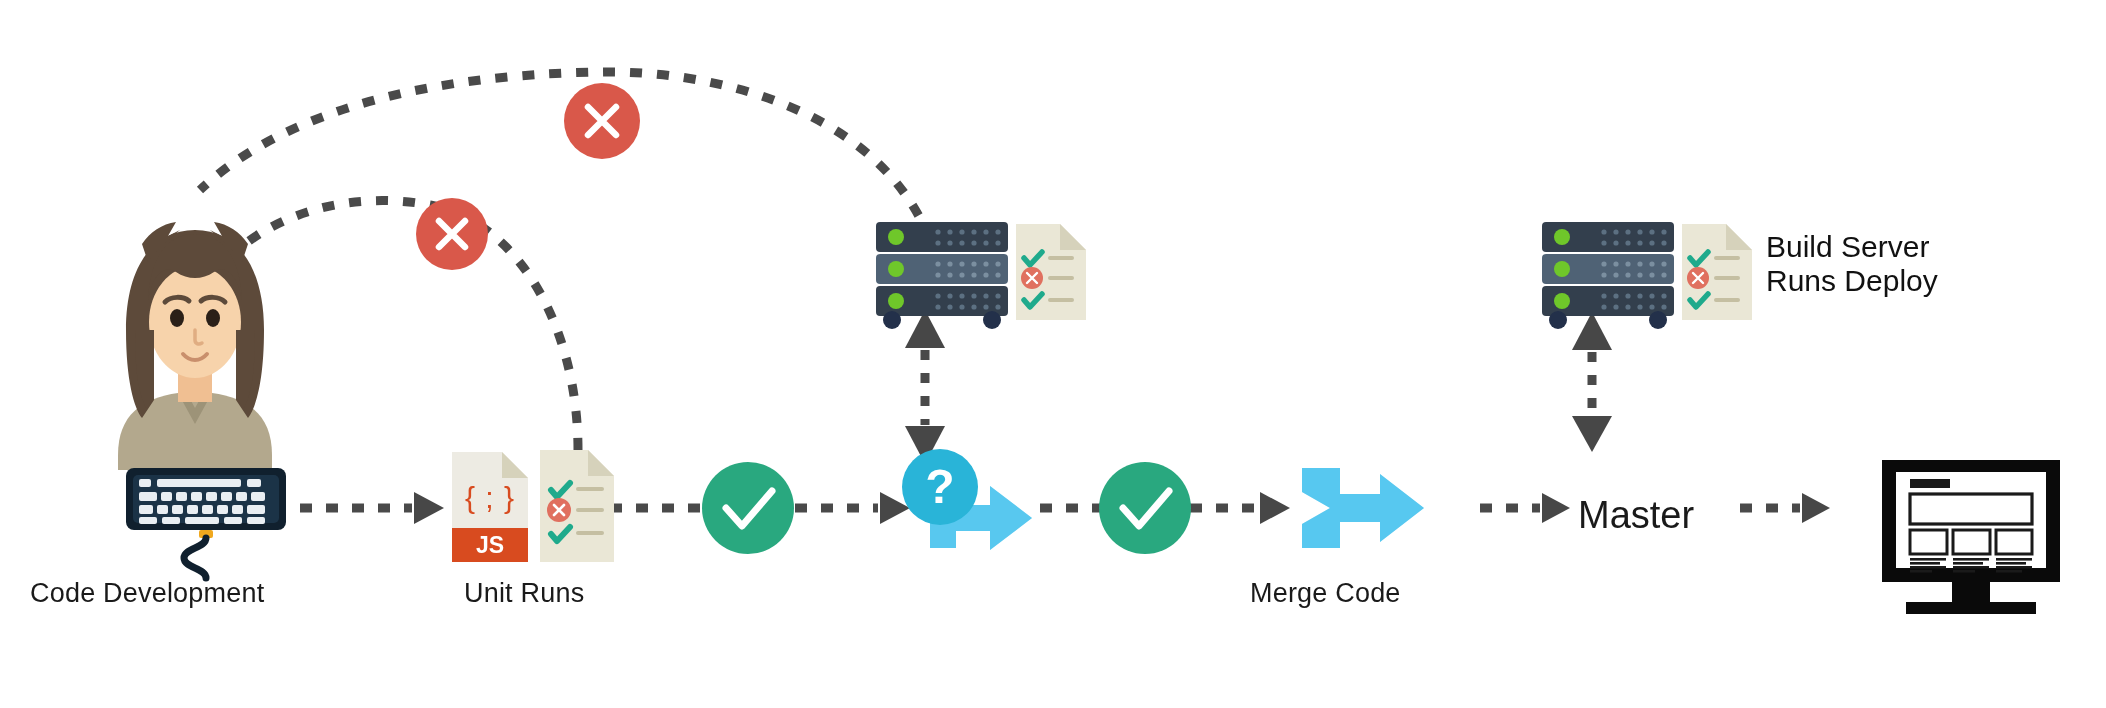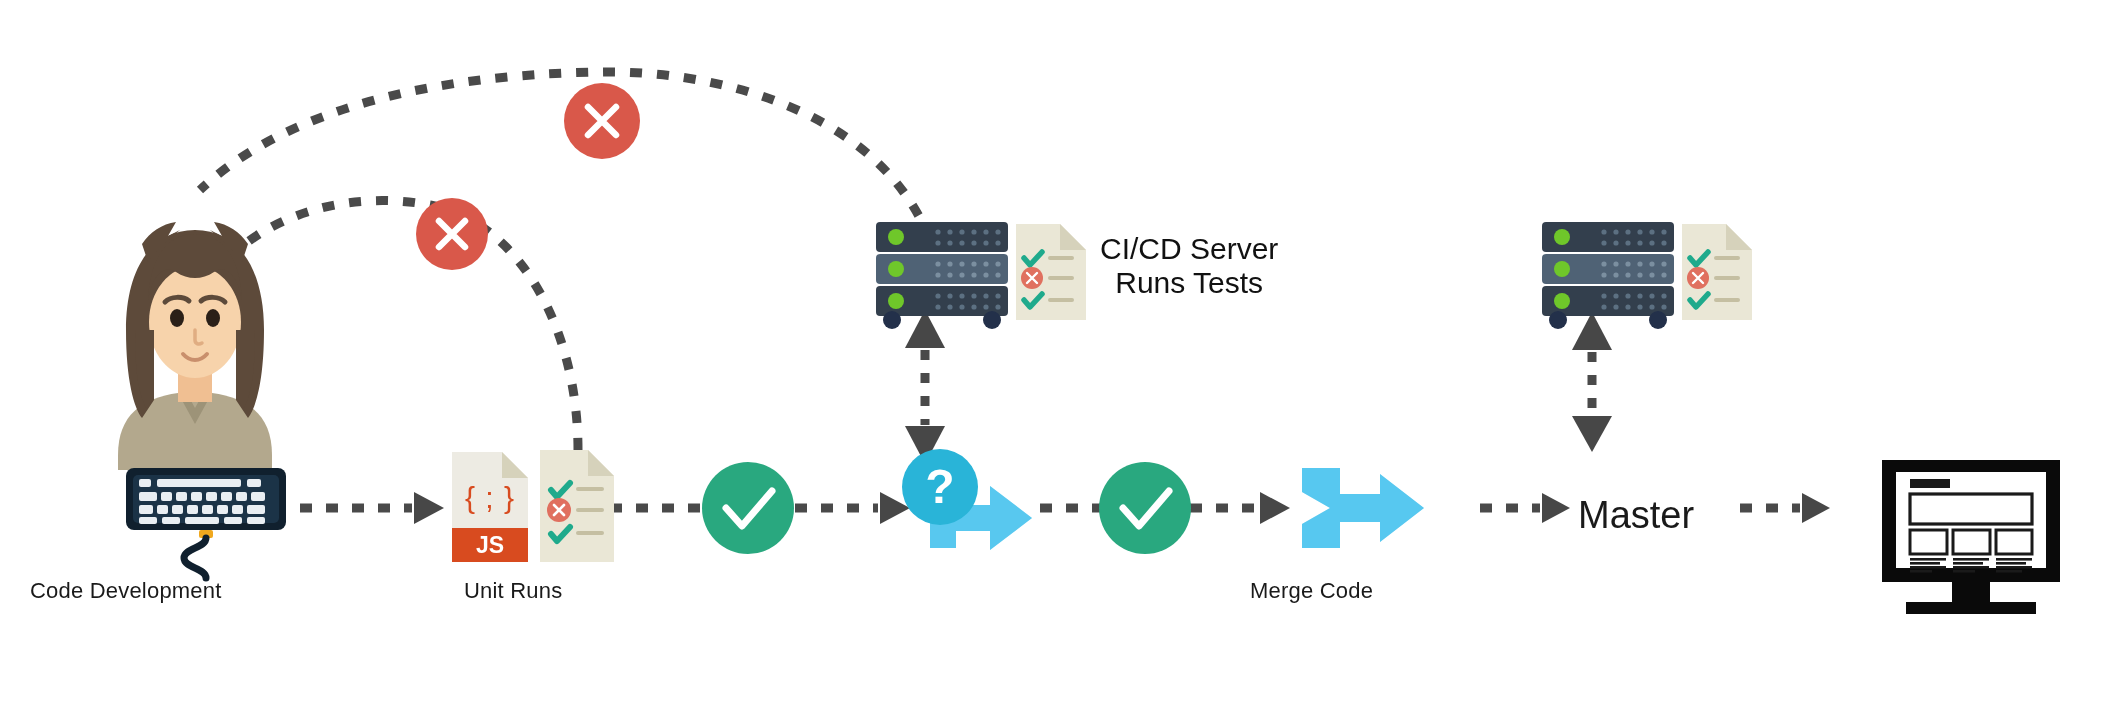--- a/index.html
+++ b/index.html
@@ -19,21 +19,21 @@
   }
   .svg-layer {
     position: absolute;
     left: 0;
     top: 0;
     width: 2106px;
     height: 708px;
   }
   .stage-label {
     position: absolute;
-    font-size: 22px;
+    font-size: 27px;
     color: #1a1a1a;
     white-space: nowrap;
     letter-spacing: 0.2px;
     text-align: center;
   }
   .server-label {
     position: absolute;
     font-size: 30px;
     color: #111111;
     line-height: 1.12;
@@ -400,19 +400,19 @@
 
   <div class="stage-label" style="left:30px; top:578px;">Code Development</div>
 
   <div class="stage-label" style="left:464px; top:578px;">Unit Runs</div>
 
 
   <div class="stage-label" style="left:1250px; top:578px;">Merge Code</div>
 
   <div class="branch-label" style="left:1578px; top:494px;">Master</div>
 
-  <div class="server-label" style="left:1100px; top:232px;">
-    <div>CI/CD Server</div>
-    <div style="text-align:center;">Runs Tests</div>
+
+  <div class="server-label" style="left:1766px; top:230px;">
+    <div>Build Server</div>
+    <div>Runs Deploy</div>
   </div>
 
-
 </div>
 
 </body></html>

